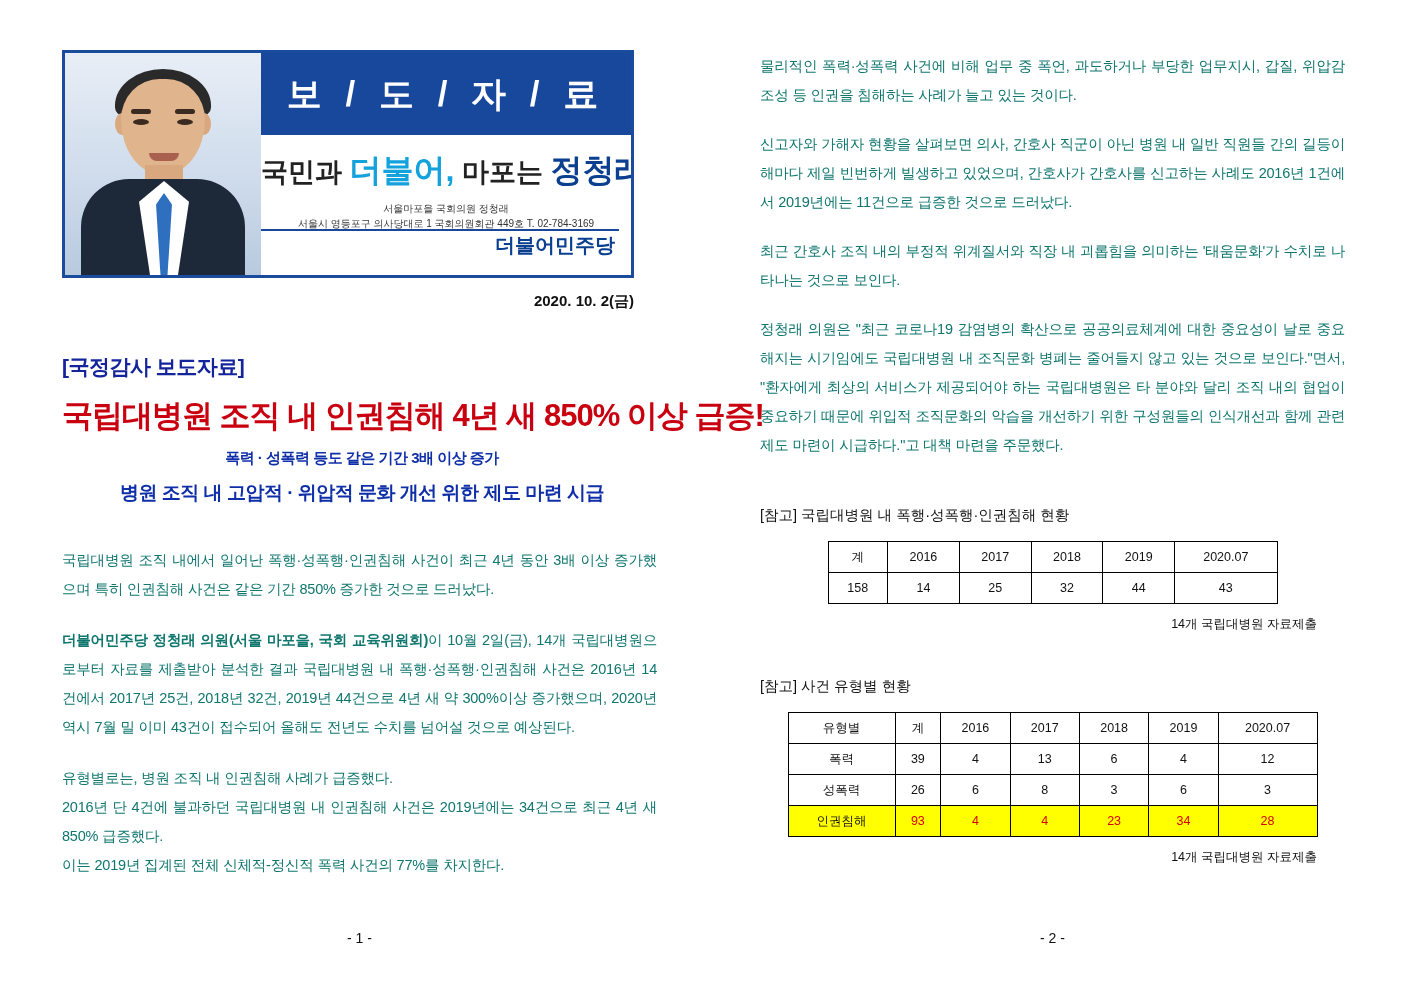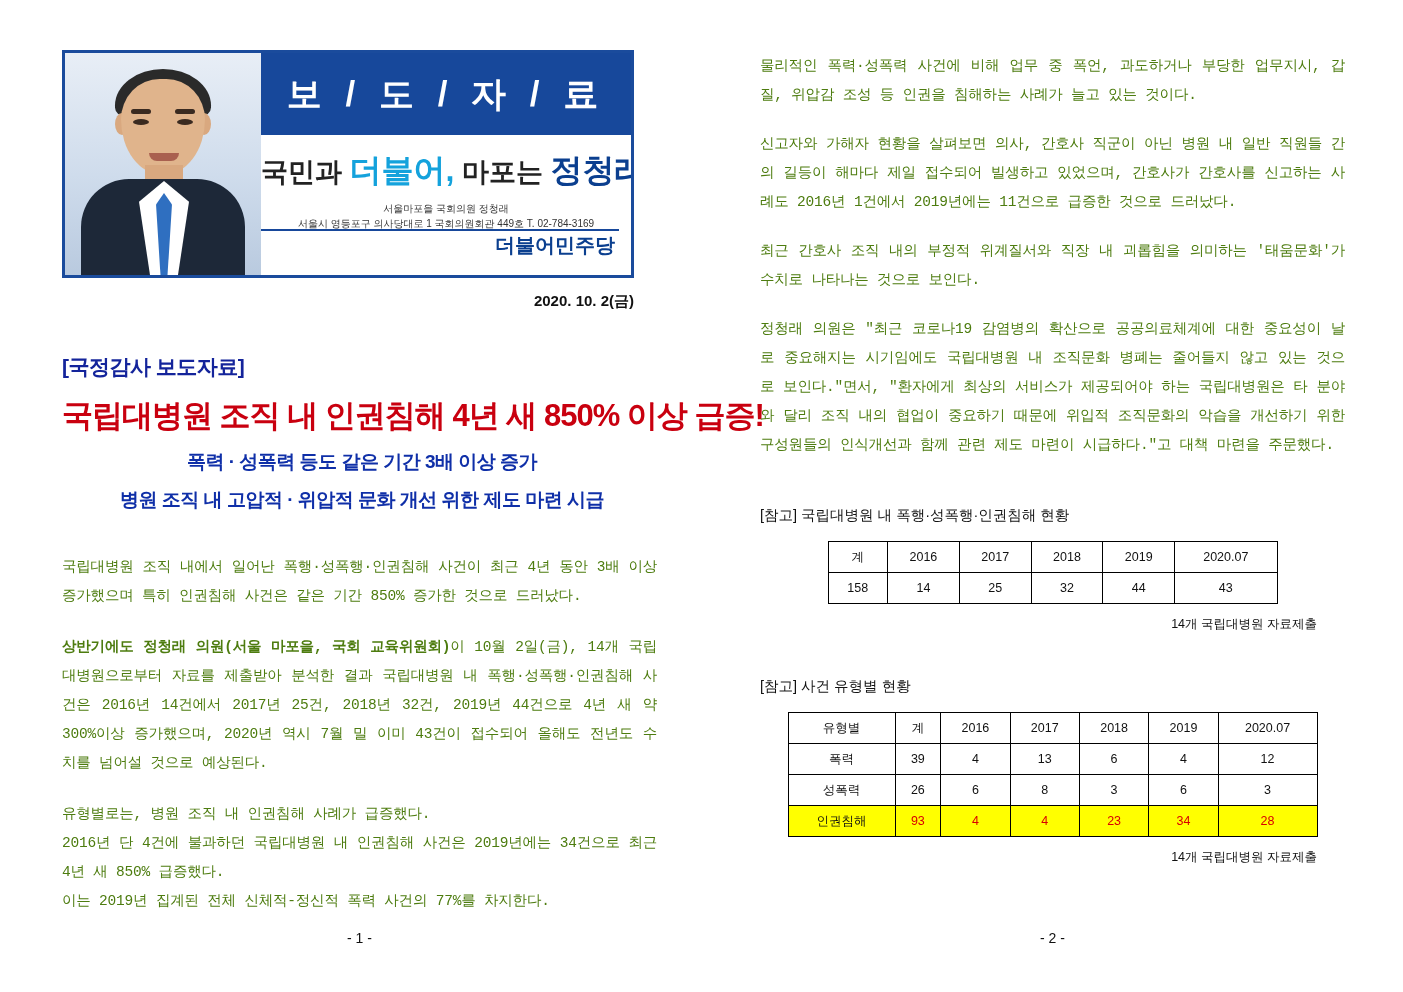--- a/index.html
+++ b/index.html
@@ -237,44 +237,43 @@
     margin-top: 14px;
     font-size: 31px;
     font-weight: bold;
     color: #c9000f;
     text-align: center;
     letter-spacing: -1px;
     white-space: nowrap;
   }
   .hl-sub1 {
     margin-top: 12px;
-    font-size: 19px;
+    font-size: 15px;
     font-weight: bold;
     color: #0f2fa8;
     text-align: center;
     letter-spacing: -0.5px;
   }
   .hl-sub2 {
     margin-top: 12px;
     font-size: 19px;
     font-weight: bold;
     color: #0f2fa8;
     text-align: center;
     letter-spacing: -0.5px;
   }
 
   
   .body-p {
     font-size: 14.5px;
     line-height: 2.0;
     text-align: justify;
-    color: #4d7c0f;
+    color: #0f766e;
     margin: 0 0 22px 0;
     letter-spacing: -0.2px;
-    font-family: Liberation Mono, monospace;
   }
   .left-body {
     margin-top: 40px;
     width: 595px;
   }
   .body-p.tight {
     margin-bottom: 0;
   }
   .bold-lead {
     font-weight: bold;
@@ -373,33 +372,33 @@
 
     <div class="headline-wrap">
       <div class="hl-tag">[국정감사 보도자료]</div>
       <div class="hl-main">국립대병원 조직 내 인권침해 4년 새 850% 이상 급증!</div>
       <div class="hl-sub1">폭력 · 성폭력 등도 같은 기간 3배 이상 증가</div>
       <div class="hl-sub2">병원 조직 내 고압적 · 위압적 문화 개선 위한 제도 마련 시급</div>
     </div>
 
     <div class="left-body">
       <p class="body-p">국립대병원 조직 내에서 일어난 폭행·성폭행·인권침해 사건이 최근 4년 동안 3배 이상 증가했으며 특히 인권침해 사건은 같은 기간 850% 증가한 것으로 드러났다.</p>
-      <p class="body-p"><span class="bold-lead">상반기에도 정청래 의원(서울 마포을, 국회 교육위원회)</span><span>이 10월 2일(금), 14개 국립대병원으로부터 자료를 제출받아 분석한 결과 국립대병원 내 폭행·성폭행·인권침해 사건은 2016년 14건에서 2017년 25건, 2018년 32건, 2019년 44건으로 4년 새 약 300%이상 증가했으며, 2020년 역시 7월 밀 이미 43건이 접수되어 올해도 전년도 수치를 넘어설 것으로 예상된다.</span></p>
+      <p class="body-p"><span class="bold-lead">더불어민주당 정청래 의원(서울 마포을, 국회 교육위원회)</span><span>이 10월 2일(금), 14개 국립대병원으로부터 자료를 제출받아 분석한 결과 국립대병원 내 폭행·성폭행·인권침해 사건은 2016년 14건에서 2017년 25건, 2018년 32건, 2019년 44건으로 4년 새 약 300%이상 증가했으며, 2020년 역시 7월 밀 이미 43건이 접수되어 올해도 전년도 수치를 넘어설 것으로 예상된다.</span></p>
       <p class="body-p tight">유형별로는, 병원 조직 내 인권침해 사례가 급증했다.</p>
       <p class="body-p tight">2016년 단 4건에 불과하던 국립대병원 내 인권침해 사건은 2019년에는 34건으로 최근 4년 새 850% 급증했다.</p>
       <p class="body-p tight">이는 2019년 집계된 전체 신체적-정신적 폭력 사건의 77%를 차지한다.</p>
     </div>
 
   </div>
 
   <div class="col-right">
 
     <div class="right-body">
       <p class="body-p tight">물리적인 폭력·성폭력 사건에 비해 업무 중 폭언, 과도하거나 부당한 업무지시, 갑질, 위압감 조성 등 인권을 침해하는 사례가 늘고 있는 것이다.</p>
-      <p class="body-p tight">신고자와 가해자 현황을 살펴보면 의사, 간호사 직군이 아닌 병원 내 일반 직원들 간의 길등이 해마다 제일 접수되어 빌생하고 있었으며, 간호사가 간호사를 신고하는 사례도 2016년 1건에서 2019년에는 11건으로 급증한 것으로 드러났다.</p>
+      <p class="body-p tight">신고자와 가해자 현황을 살펴보면 의사, 간호사 직군이 아닌 병원 내 일반 직원들 간의 길등이 해마다 제일 빈번하게 빌생하고 있었으며, 간호사가 간호사를 신고하는 사례도 2016년 1건에서 2019년에는 11건으로 급증한 것으로 드러났다.</p>
       <p class="body-p">최근 간호사 조직 내의 부정적 위계질서와 직장 내 괴롭힘을 의미하는 '태움문화'가 수치로 나타나는 것으로 보인다.</p>
       <p class="body-p">정청래 의원은 "최근 코로나19 감염병의 확산으로 공공의료체계에 대한 중요성이 날로 중요해지는 시기임에도 국립대병원 내 조직문화 병폐는 줄어들지 않고 있는 것으로 보인다."면서, "환자에게 최상의 서비스가 제공되어야 하는 국립대병원은 타 분야와 달리 조직 내의 협업이 중요하기 때문에 위입적 조직문화의 악습을 개선하기 위한 구성원들의 인식개선과 함께 관련 제도 마련이 시급하다."고 대책 마련을 주문했다.</p>
     </div>
 
     <div style="margin-top:46px;">
       <div class="ref-title">[참고] 국립대병원 내 폭행·성폭행·인권침해 현황</div>
       <table class="data t1">
         <tbody>
             <tr>
           <td>계</td>

